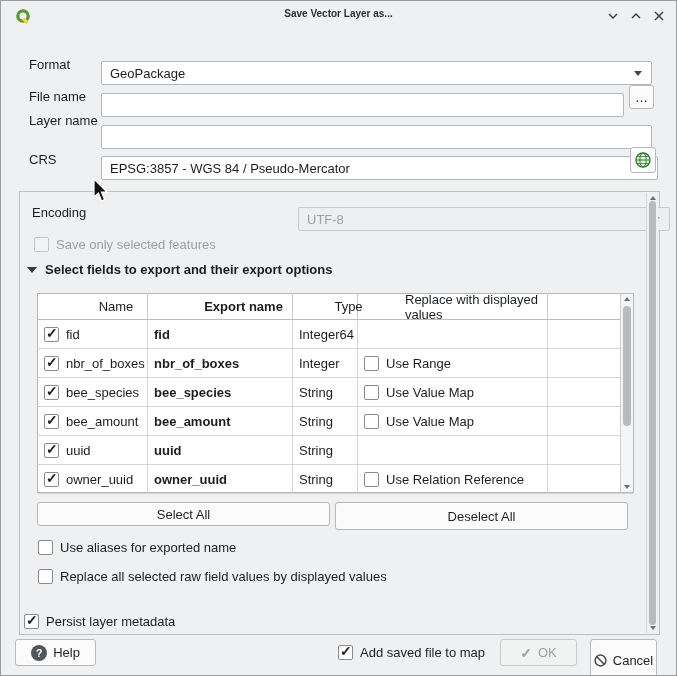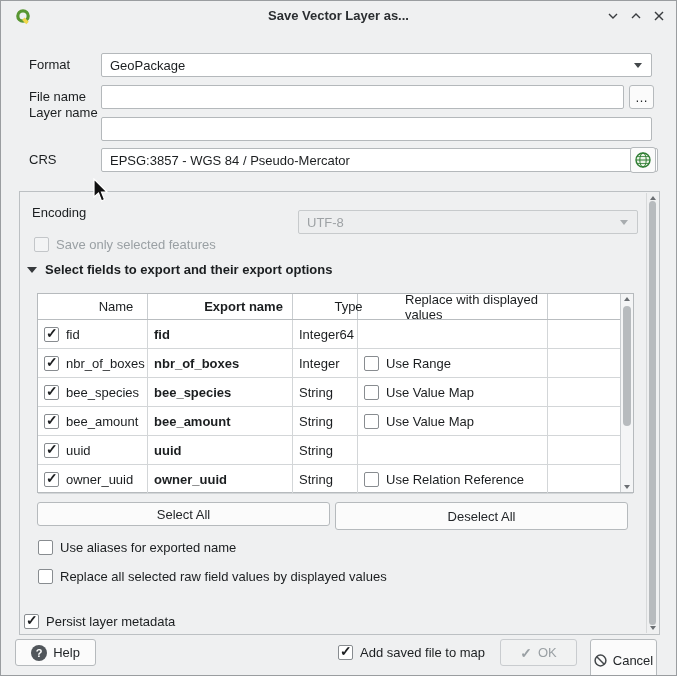--- a/index.html
+++ b/index.html
@@ -9,32 +9,33 @@
   .window {
     position:relative; width:677px; height:676px;
     background:#eff0f1; border:1px solid #9a9da0; overflow:hidden;
   }
   .abs { position:absolute; }
 
   
   .titlebar { position:absolute; left:0; top:0; width:100%; height:30px; background:#eff0f1; }
   .titlebar .title {
     position:absolute; left:0; right:0; top:7px; text-align:center;
-    font-weight:bold; font-size:13px; color:#2b2e31;
+    font-weight:bold; font-size:10px; color:#2b2e31;
   }
   .winbtn { position:absolute; top:8px; width:14px; height:14px; cursor:default; }
 
   
   .lbl { position:absolute; height:24px; line-height:24px; color:#1b1e20; }
 
   .input, .combo {
     position:absolute; height:24px; background:#ffffff;
     border:1px solid #b4b8bb; border-radius:2px;
     font:13px "Liberation Sans", sans-serif; color:#1b1e20;
     padding:0 8px;
+    margin-top:8px;
   }
   .combo { display:flex; align-items:center; }
   .combo::after {
     content:""; position:absolute; right:9px; top:9px;
     border-left:4px solid transparent; border-right:4px solid transparent;
     border-top:5px solid #43474a;
   }
   .combo.disabled { background:#edeeef; border-color:#c7cacc; color:#9ea2a5; }
   .combo.disabled::after { border-top-color:#a8acaf; }
 
@@ -133,41 +134,41 @@
 
   <div class="lbl" style="left:28px;top:52px">Format</div>
   <div class="combo" style="left:100px;top:52px;width:551px">
     <span>GeoPackage</span>
   </div>
 
   <div class="lbl" style="left:28px;top:84px">File name</div>
   <input class="input" style="left: 100px; top: 84px; width: 523px;" value="">
   <button class="btn" style="left:628px;top:84px;width:25px;height:24px">…</button>
 
-  <div class="lbl" style="left:28px;top:100px">Layer name</div>
+  <div class="lbl" style="left:28px;top:108px">Layer name</div>
   <input class="input" style="left: 100px; top: 116px; width: 551px;" value="">
 
   <div class="lbl" style="left:28px;top:147px">CRS</div>
   <div class="combo" style="left:100px;top:147px;width:557px">
     <span>EPSG:3857 - WGS 84 / Pseudo-Mercator</span>
   </div>
   <button class="btn" style="left:629px;top:146px;width:26px;height:26px">
     <svg width="18" height="18" viewBox="0 0 18 18">
       <circle cx="9" cy="9" r="7" fill="#eaf3e6" stroke="#2e7d32" stroke-width="1.4"></circle>
       <ellipse cx="9" cy="9" rx="3.2" ry="7" fill="none" stroke="#2e7d32" stroke-width="1"></ellipse>
       <line x1="2" y1="9" x2="16" y2="9" stroke="#2e7d32" stroke-width="1"></line>
       <line x1="3" y1="5.5" x2="15" y2="5.5" stroke="#2e7d32" stroke-width="0.8"></line>
       <line x1="3" y1="12.5" x2="15" y2="12.5" stroke="#2e7d32" stroke-width="0.8"></line>
     </svg>
   </button>
 
   <div class="scrollarea">
 
     <div class="lbl" style="left:12px;top:9px">Encoding</div>
-    <div class="combo disabled" style="left:278px;top:18px;width:340px">
+    <div class="combo disabled" style="left:278px;top:7px;width:372px">
       <span>UTF-8</span>
     </div>
 
     <div class="cbrow dim" style="left:14px;top:44px">
       <span class="cb disabled"></span>
       <span class="cbl">Save only selected features</span>
     </div>
 
     <div class="section-hdr" style="left:7px;top:70px">
       <span class="tri-down icon"></span>

